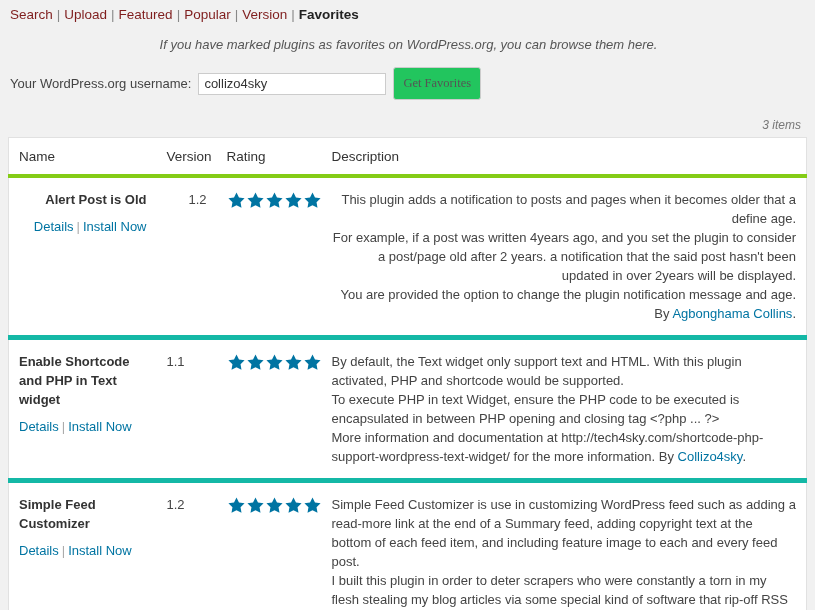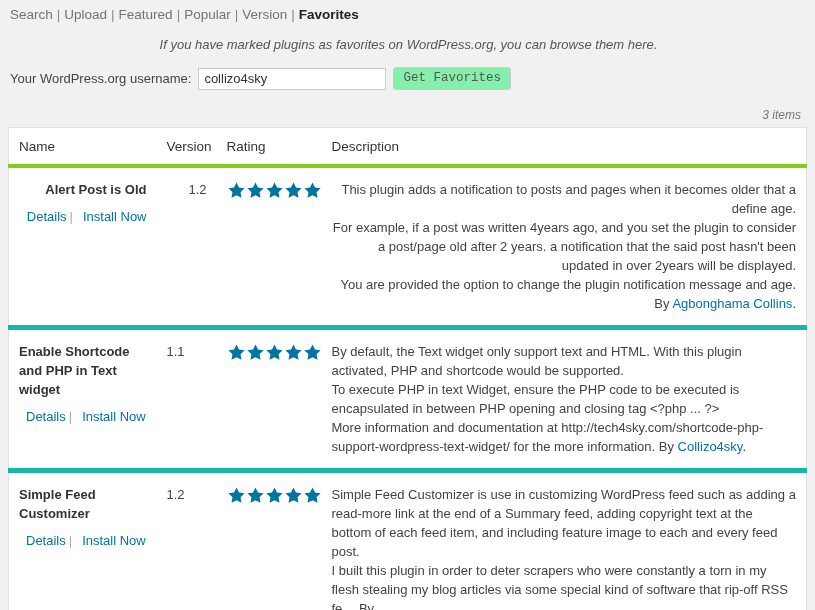--- a/index.html
+++ b/index.html
@@ -27,21 +27,21 @@
     margin: 0;
     padding: 9px 0 4px 2px;
     line-height: 29px;
   }
   .nav-row {
     padding: 6px 0 2px 2px;
     font-size: 13.5px;
     line-height: 18px;
   }
   .nav-row a {
-    color: #737373;
+    color: #7f1d1d;
     text-decoration: none;
   }
   .nav-row a.current {
     color: #222;
     font-weight: bold;
   }
   .nav-sep {
     color: #888;
     padding: 0 4px;
   }
@@ -72,27 +72,27 @@
     background: #fff;
     font-family: "Liberation Sans", sans-serif;
     font-size: 13px;
     color: #333;
     padding: 1px 5px;
     border-radius: 0;
     outline: none;
   }
   button.get-fav {
     margin-left: 7px;
-    height: 23px;
+    height: 33px;
     padding: 0 9px;
     box-sizing: border-box;
-    background: #86efac;
+    background: #22c55e;
     border: 1px solid #ccc;
     border-radius: 3px;
-    font-family: Liberation Mono, monospace;
+    font-family: Liberation Serif, serif;
     font-size: 12.5px;
     color: #555;
     cursor: pointer;
     line-height: 21px;
   }
   .count-row {
     text-align: right;
     font-style: italic;
     font-size: 12px;
     color: #777;
@@ -135,21 +135,20 @@
     line-height: 19px;
   }
   .row-actions {
     margin-top: 9px;
     font-size: 13px;
     line-height: 18px;
   }
   .row-actions a {
     color: #0074a2;
     text-decoration: none;
-    margin-left: 7px;
   }
   .row-actions .sep {
     color: #aaa;
     padding: 0 3px;
   }
   .version-cell { color: #444; }
   .stars {
     line-height: 14px;
     white-space: nowrap;
     display: block;

